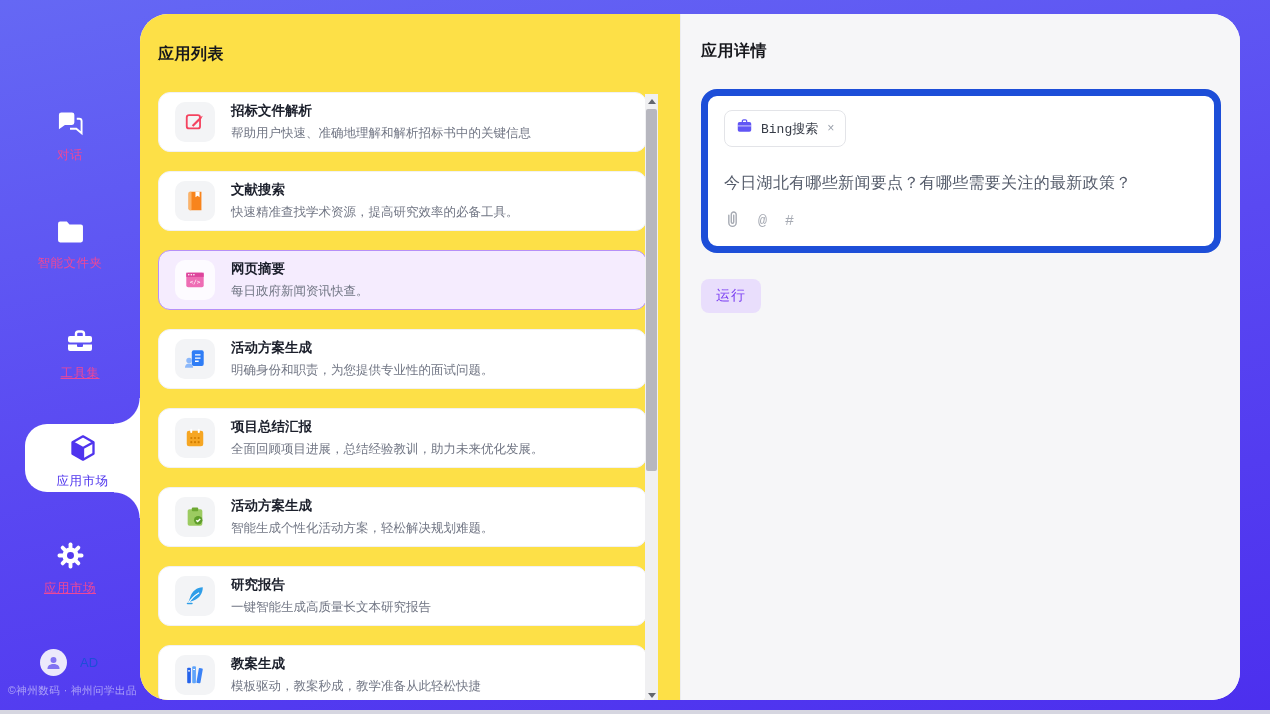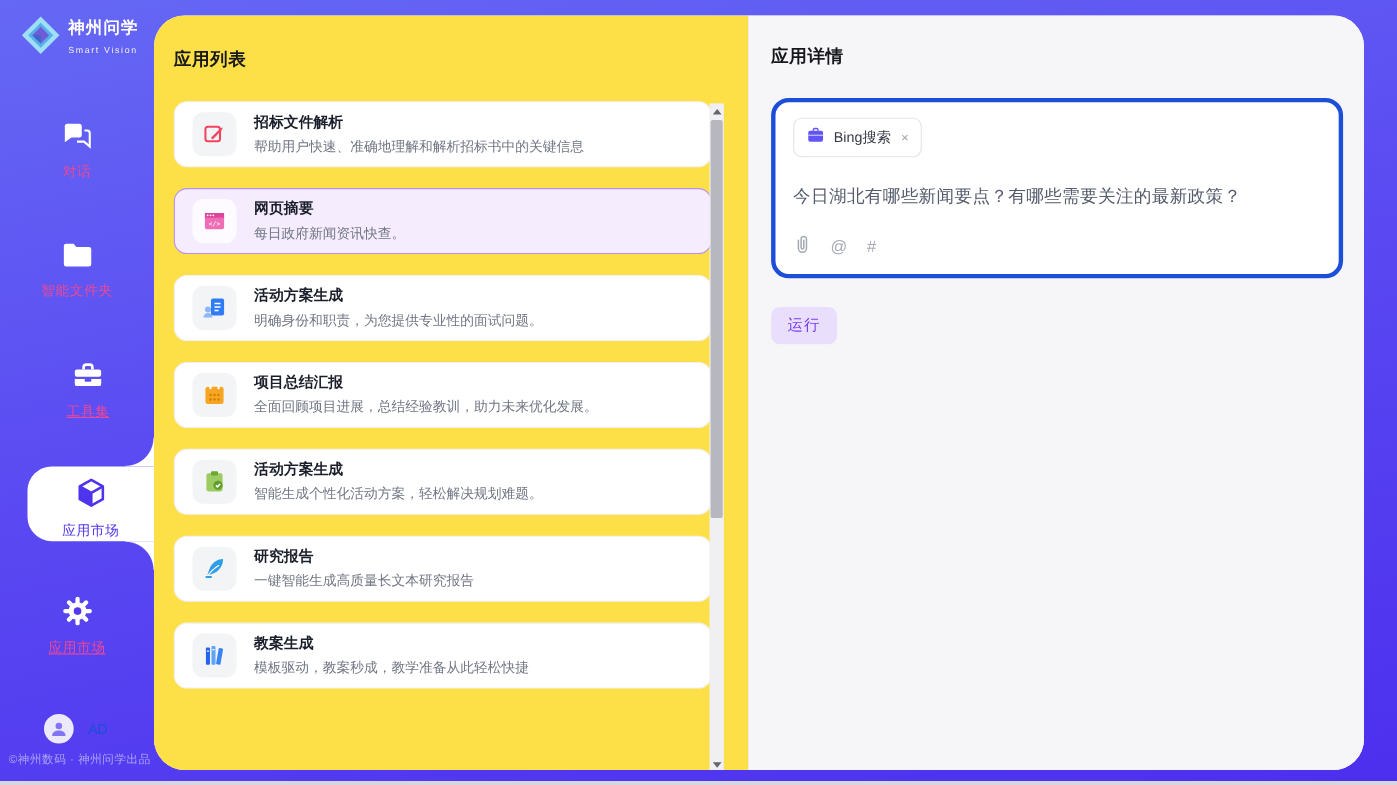--- a/index.html
+++ b/index.html
@@ -55,52 +55,38 @@
   
   .scrollbar { position:absolute; top:80px; right:22px; width:13px; height:608px; background:#f0f0f2; }
   .scroll-thumb { position:absolute; top:15px; left:1px; width:11px; height:362px; background:#b7b7bf; border-radius:2px; }
   .scroll-arrow { position:absolute; left:0; width:13px; height:14px; display:flex; align-items:center; justify-content:center; }
   .scroll-arrow.up { top:0; } .scroll-arrow.down { bottom:0; }
   .tri-up { width:0; height:0; border-left:4px solid transparent; border-right:4px solid transparent; border-bottom:5px solid #63666e; }
   .tri-down { width:0; height:0; border-left:4px solid transparent; border-right:4px solid transparent; border-top:5px solid #63666e; }
   
   .detail-panel { flex:1; background:#f6f6f8; border-left:1px solid #ececf0; padding:27px 19px 0 20px; }
   .detail-card {
-    margin-top:27px; background:#fff; border:4px solid #1d4ed8; border-radius:16px;
-    width:520px; height:164px; position:relative; padding:14px 16px;
+    margin-top:27px; background:#fff; border:7px solid #1d4ed8; border-radius:16px;
+    width:520px; height:164px; position:relative; padding:14px 16px;font-family:Liberation Mono, monospace;
   }
   .tool-chip {
     display:inline-flex; align-items:center; gap:8px; border:1px solid #e3e4e8; border-radius:8px;
     background:#fff; padding:7px 11px; font-size:13px; color:#363b46; cursor:default;
   }
   .chip-close { color:#9aa0ab; font-size:12px; margin-left:1px; cursor:pointer; }
   .prompt-text { margin-top:26px; font-size:16px; color:#545b6a; letter-spacing:.3px; }
   .input-toolbar { position:absolute; left:17px; bottom:13px; display:flex; align-items:center; gap:18px; color:#a6aab3; }
   .glyph-icon { font-size:15px; color:#a6aab3; cursor:pointer; }
   .run-row { width:520px; display:flex; justify-content:flex-start; margin-top:26px; }
   .run-btn { background:#e9defc; color:#7b3ff2; border:none; border-radius:8px; font-size:14px; padding:8px 15px; cursor:pointer; letter-spacing:1px; font-family:inherit; }
 </style>
 </head>
 <body>
 
 <div class="sidebar">
-  <div class="logo">
-    <span>
-      <svg width="38" height="38" viewBox="0 0 40 40">
-        <polygon points="20,2 38,20 20,38 2,20" fill="#9edff6"></polygon>
-        <polygon points="20,8 32,20 20,32 8,20" fill="#58aeea"></polygon>
-        <polygon points="20,12 28,20 20,28 12,20" fill="#6f5bd8"></polygon>
-        <polygon points="12,20 20,28 20,20" fill="#3b68c8"></polygon>
-      </svg>
-    </span>
-    <span class="logo-text">
-      <span class="cn">神州问学</span>
-      <span class="en">Smart  Vision</span>
-    </span>
-  </div>
 
   <div class="nav-item nav-chat">
     <span class="nav-icon">
       <svg width="27" height="26" viewBox="0 0 28 26">
         <path d="M2 4.5A2.5 2.5 0 0 1 4.5 2h11A2.5 2.5 0 0 1 18 4.5v8a2.5 2.5 0 0 1-2.5 2.5H8.2L2 19.5z" fill="#fff"></path>
         <path d="M20.5 8.5h2.5a2.5 2.5 0 0 1 2.5 2.5v12.5l-5.5-4.5H13.5" fill="none" stroke="#fff" stroke-width="2"></path>
       </svg>
     </span>
     <span class="nav-label">对话</span>
   </div>
@@ -178,20 +164,33 @@
             <rect x="3" y="4.5" width="14.5" height="14.5" rx="2.5" fill="none" stroke="#f4435f" stroke-width="2"></rect>
             <path d="M8.5 15.5L17 7l3.5-1.8L18.7 8.7 10.2 17.2z" fill="#f4435f"></path>
           </svg>
         </span>
         <span class="app-text">
           <span class="app-name" style="display:block">招标文件解析</span>
           <span class="app-desc" style="display:block">帮助用户快速、准确地理解和解析招标书中的关键信息</span>
         </span>
       </div>
 
+      <div class="app-card">
+        <span class="icon-box">
+          <svg width="22" height="22" viewBox="0 0 24 24">
+            <path d="M5 4a2 2 0 0 1 2-2h12v20H7a2 2 0 0 1-2-2z" fill="#f8841c"></path>
+            <rect x="5" y="2" width="3.2" height="20" rx="1" fill="#fbb369"></rect>
+            <path d="M12.5 2v6l2.3-1.7L17 8V2z" fill="#fff"></path>
+          </svg>
+        </span>
+        <span class="app-text">
+          <span class="app-name" style="display:block">文献搜索</span>
+          <span class="app-desc" style="display:block">快速精准查找学术资源，提高研究效率的必备工具。</span>
+        </span>
+      </div>
 
       <div class="app-card selected">
         <span class="icon-box">
           <svg width="22" height="22" viewBox="0 0 24 24">
             <rect x="2.5" y="4" width="19" height="16" rx="2" fill="#ee6db4"></rect>
             <rect x="2.5" y="4" width="19" height="4.6" fill="#dd459c"></rect>
             <circle cx="5.2" cy="6.3" r=".9" fill="#fff"></circle>
             <circle cx="8" cy="6.3" r=".9" fill="#fff"></circle>
             <circle cx="10.8" cy="6.3" r=".9" fill="#fff"></circle>
             <text x="12" y="16.8" font-size="6.5" fill="#fff" text-anchor="middle" font-family="'DejaVu Sans Mono',monospace">&lt;/&gt;</text>

